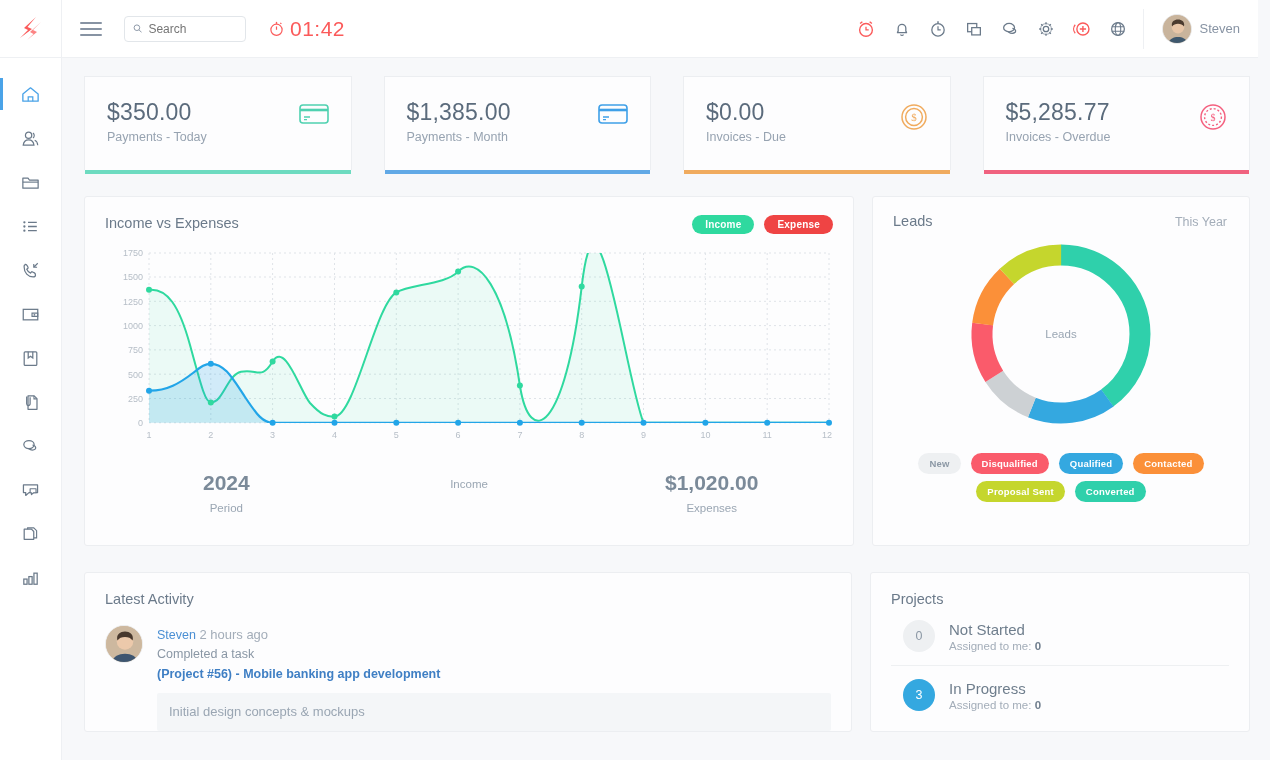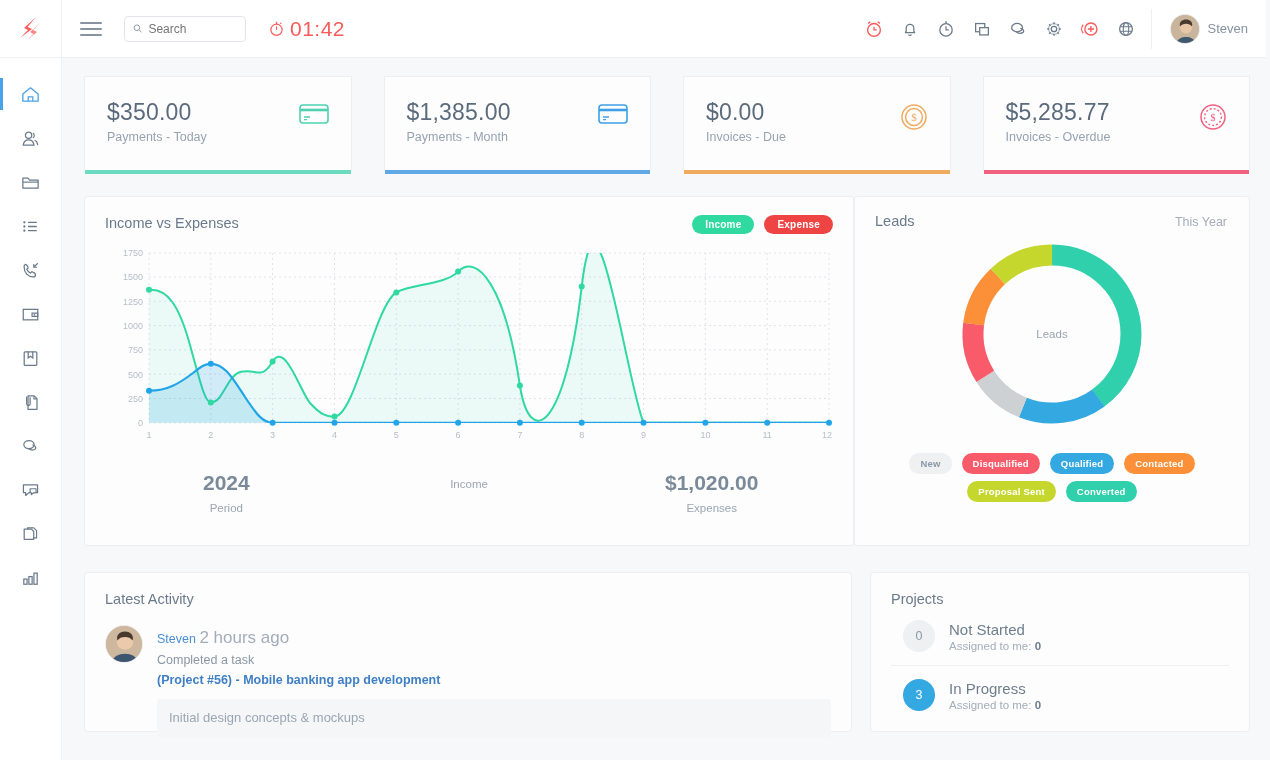--- a/index.html
+++ b/index.html
@@ -5,21 +5,21 @@
   * { box-sizing: border-box; margin: 0; padding: 0; }
   html, body {
     width: 1270px; height: 760px;
     font-family: "Liberation Sans", sans-serif;
     background: #f7f8fa;
     overflow: hidden;
     color: #5b6b7c;
   }
   
   .topbar {
-    position: absolute; top: 0; left: 0; right: 4px; height: 58px;
+    position: absolute; top: 0; left: 0; right: 12px; height: 58px;
     background: #ffffff; display: flex; align-items: center;
     border-bottom: 1px solid #eef0f3; z-index: 20;
   }
   .logo-cell {
     width: 62px; height: 58px; display: flex; align-items: center; justify-content: center;
     border-right: 1px solid #eef0f3;
   }
   .burger { margin-left: 18px; width: 22px; cursor: pointer; }
   .burger span { display: block; height: 2px; background: #8793a3; margin: 4px 0; border-radius: 2px; }
   .search-box {
@@ -70,21 +70,21 @@
   .stat {
     flex: 1; background: #fdfdfe; border: 1px solid #eceef1; border-bottom: none;
     height: 94px; padding: 22px 22px 0 22px; position: relative;
     display: flex; align-items: flex-start; justify-content: space-between;
   }
   .stat .val { font-size: 23px; color: #5b6b7c; font-weight: 400; letter-spacing: 0.2px; }
   .stat .lbl { font-size: 12.5px; color: #97a3b1; margin-top: 4px; }
   .stat .bar { position: absolute; left: 0; right: 0; bottom: -4px; height: 4px; }
   .stat-ic { margin-top: 4px; }
   
-  .row2 { display: flex; margin-top: 26px; }
+  .row2 { display: flex; gap: 18px; margin-top: 26px; }
   .chartcard { flex: 0 0 768px; padding: 18px 20px 14px 20px; height: 350px; position: relative; }
   .leadscard { flex: 1; padding: 16px 20px 18px 20px; height: 350px; position: relative; }
   .ch-title { font-size: 14.5px; color: #6b7a8a; }
   .pillrow { position: absolute; right: 20px; top: 18px; display: flex; gap: 10px; }
   .pill { color: #fff; font-size: 10px; font-weight: bold; border-radius: 11px; padding: 4px 13px; letter-spacing: .2px; cursor: pointer;}
   .chart-wrap { position: relative; margin-top: 14px; height: 200px; }
   .footstats { display: flex; margin-top: 26px; }
   .footstat { flex: 1; text-align: center; }
   .footstat .fv { font-size: 21px; color: #7b8a99; font-weight: 700; }
   .footstat .fl { font-size: 11.5px; color: #9aa6b3; margin-top: 7px; }
@@ -97,21 +97,21 @@
   .row3 { display: flex; gap: 18px; margin-top: 26px; }
   .actcard { flex: 0 0 768px; padding: 18px 20px 0 20px; height: 160px; }
   .projcard { flex: 1; padding: 18px 20px 0 20px; height: 160px; }
   .act-item { display: flex; gap: 14px; margin-top: 18px; }
   .avatar-md {
     width: 38px; height: 38px; border-radius: 50%; flex: none; overflow: hidden;
     background: #d9c2a8; border: 1px solid #edeff1;
   }
   .act-body { flex: 1; font-size: 12.5px; line-height: 1.55; }
   .act-user { color: #4a8fd4; }
-  .act-time { color: #a3adb9; font-size: 17px; }
+  .act-time { color: #a3adb9; font-size: 13px; }
   .act-do { color: #8a97a5; }
   .act-link { color: #3f7fc4; font-weight: bold; }
   .act-note {
     margin-top: 9px; background: #f4f6f8; padding: 9px 12px; color: #9aa6b3; font-size: 13px;
     border-radius: 2px;
   }
   .proj-item { display: flex; align-items: center; gap: 14px; padding: 13px 0 13px 12px; }
   .proj-item + .proj-item { border-top: 1px solid #eef0f2; }
   .badge-circ {
     width: 32px; height: 32px; border-radius: 50%; display: flex; align-items: center;

